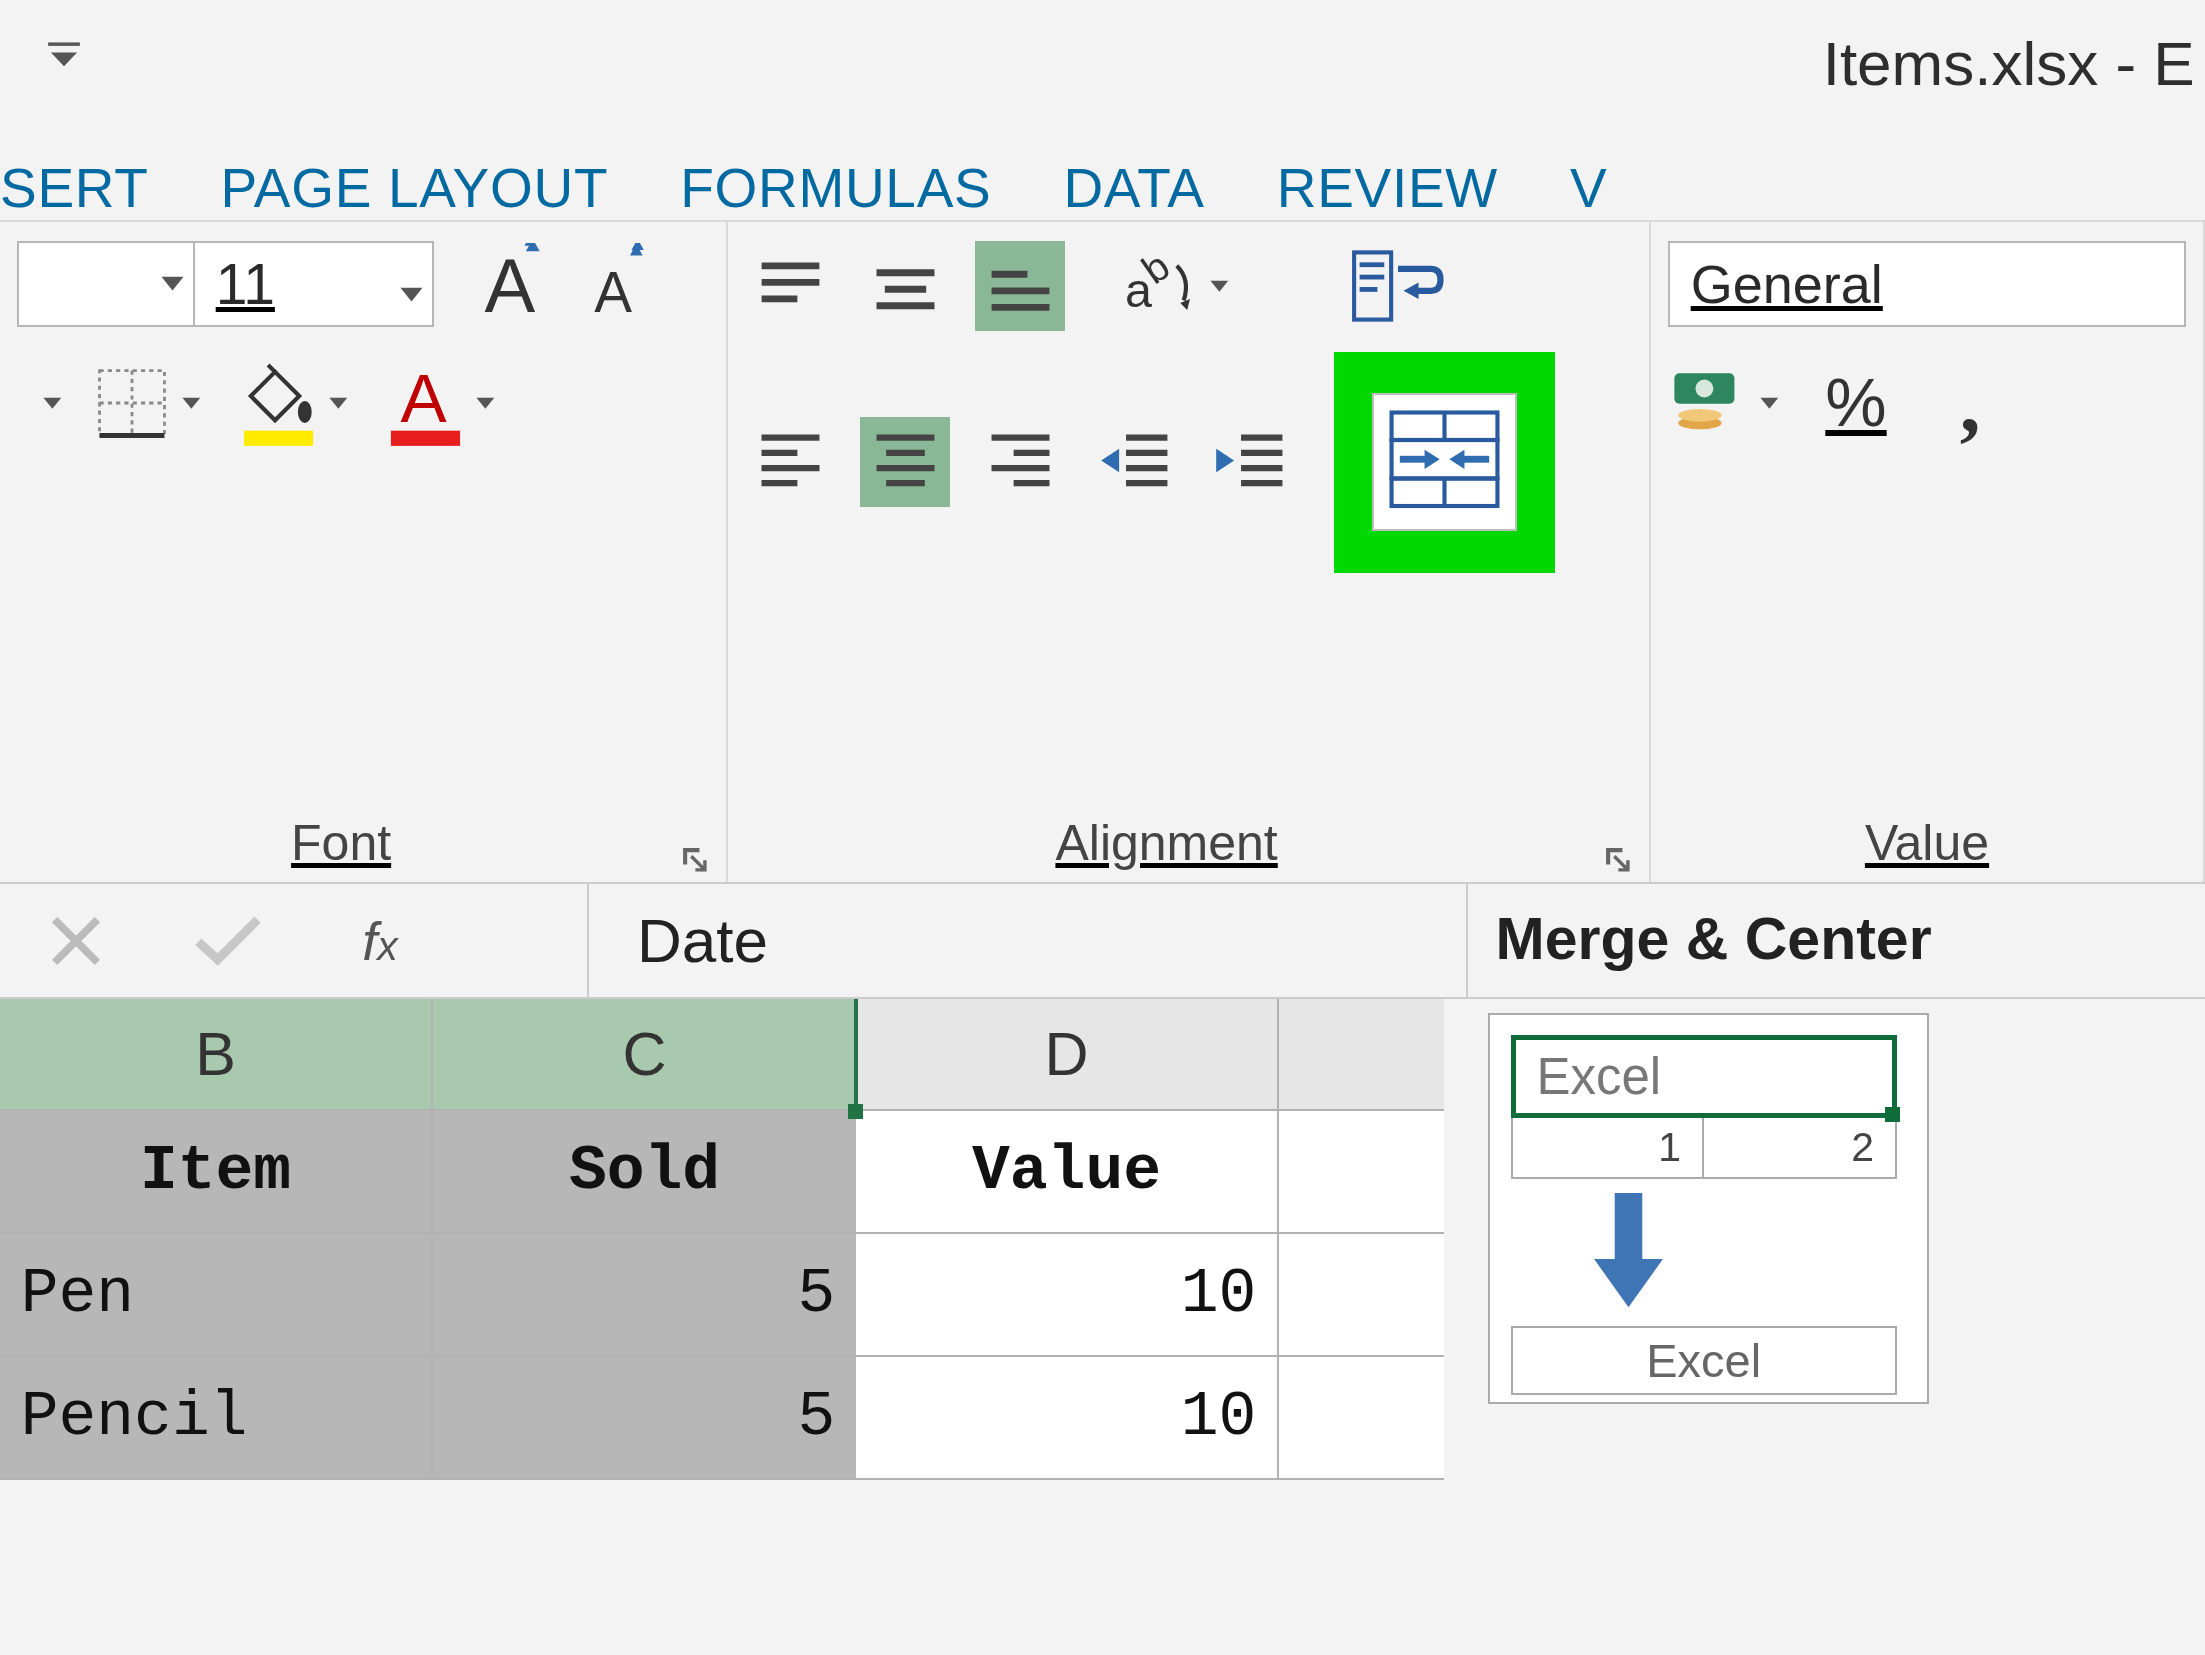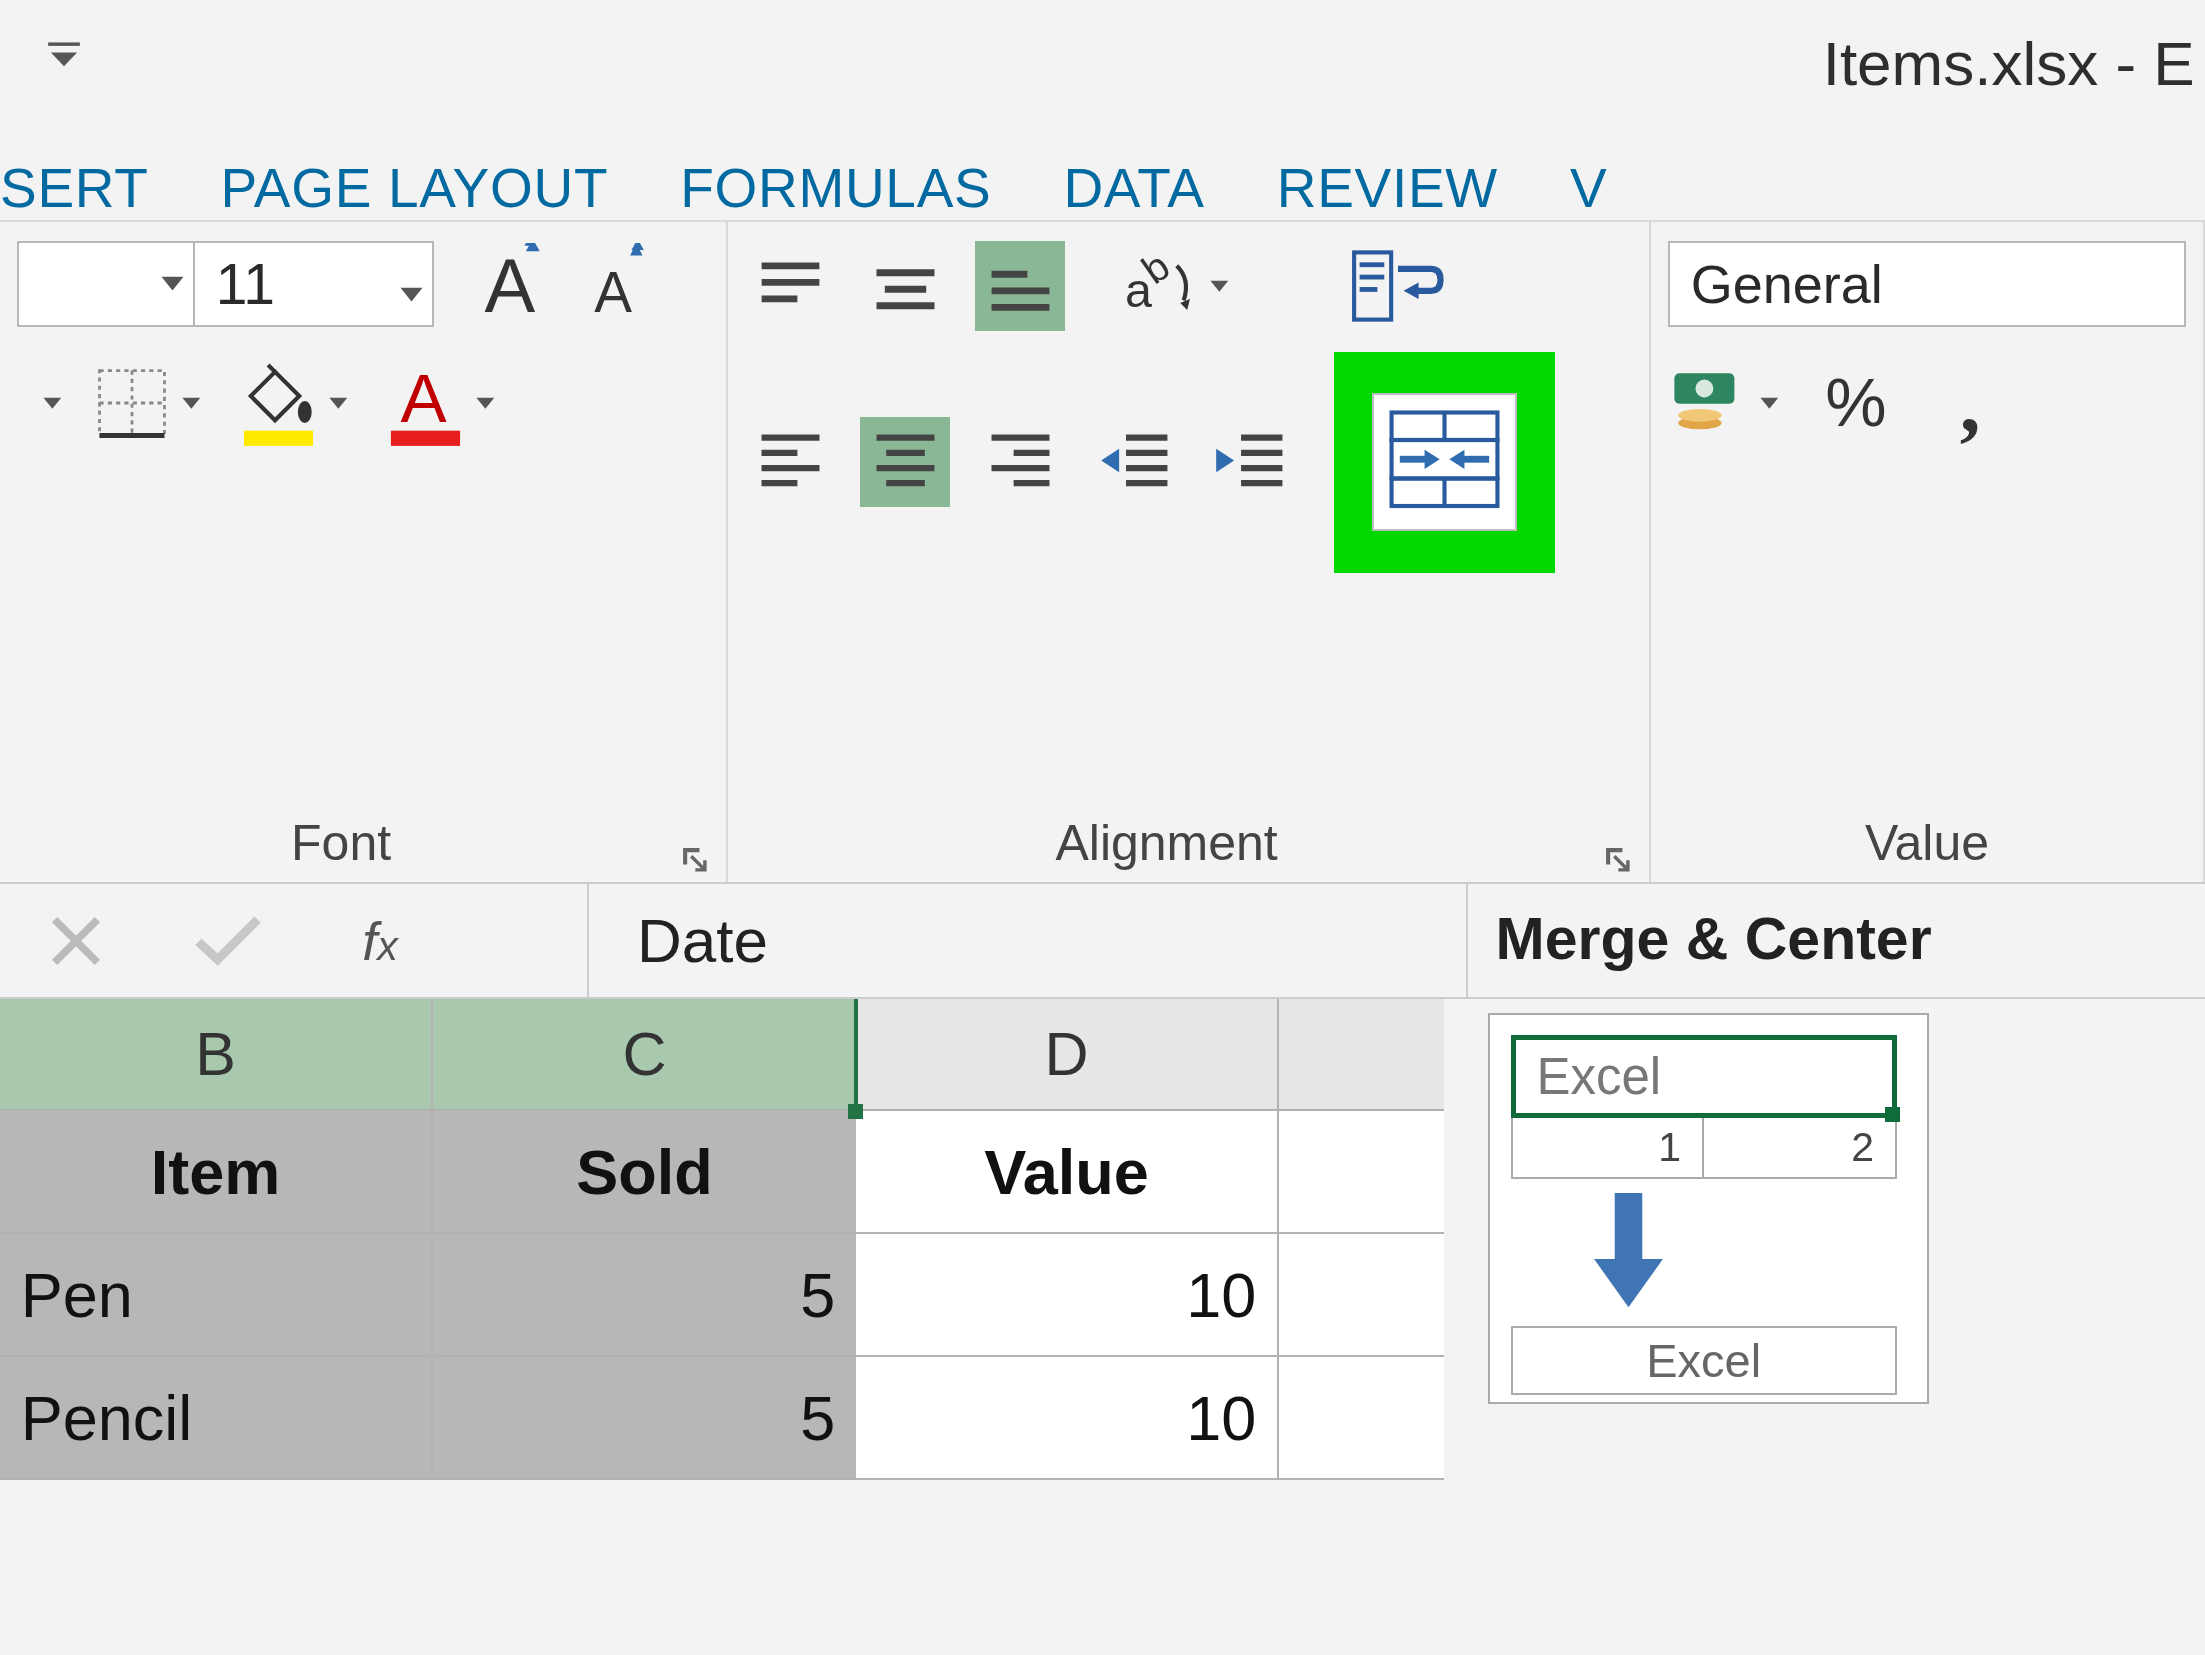--- a/index.html
+++ b/index.html
@@ -10,21 +10,21 @@
   .title-bar { height: 110px; display: flex; align-items: center; position: relative; background: #f3f3f3; }
   .qat-dropdown { margin-left: 44px; cursor: pointer; }
   .qat-dropdown svg { width: 40px; height: 29px; }
   .title-text { position: absolute; right: 10.3px; top: 27.6px; font-size: 62px; color: #2e2e2e; font-weight: 300; }
 
   
   .tabs { display: flex; align-items: flex-end; height: 110px; padding-left: 0; gap: 72px; background: #f3f3f3; }
   .tab { font-size: 55px; color: #0369a1; letter-spacing: 0.7px; }
 
   
-  .ribbon { display: flex; height: 662px; width: 100%; background: #f3f3f3; border-top: 2.1px solid #d9d9d9; }
+  .ribbon { display: flex; height: 662px; width: 100%; background: #f3f3f3; border-top: 2.1px solid #d9d9d9; text-decoration: underline; }
   .rgroup { border-right: 2.1px solid #d9d9d9; padding: 19.3px 17px 8.3px 17px; display: flex; flex-direction: column; justify-content: space-between; position: relative; }
   .rgroup-label { text-align: center; font-size: 50px; color: #444; font-weight: 300; margin-top: 6.9px; display: flex; align-items: center; gap: 13.8px; position: relative; height: 62px; }
   .rgroup-label .lbl { flex: 1; text-align: center; }
   .dialog-launcher { width: 30px; height: 30px; margin-left: auto; }
   .dialog-launcher svg { width: 30px; height: 30px; }
 
   
   .font-group { width: 728px; }
   .font-rows { display: flex; flex-direction: column; gap: 27.6px; }
   .font-row { display: flex; align-items: center; gap: 0; }
@@ -98,21 +98,21 @@
   }
   .col-head.b { width: 433px; background: #a8c9ad; }
   .col-head.c { width: 423px; background: #a8c9ad; border-right: none; }
   .col-head.d { width: 423px; }
   .col-head.e { width: 165px; border-right: none; }
 
   .data-row { display: flex; height: 123px; }
   .cell {
     border: 2.1px solid #b2b2b2; border-left: none; border-top: none;
     display: flex; align-items: center; padding: 0 20.7px;
-    font-size: 63px; color: #111; background: #fff;
+    font-size: 63px; color: #111; background: #fff; font-family: Liberation Mono, monospace;
   }
   .cell.b { width: 433px; }
   .cell.c { width: 423px; border-right: none; }
   .cell.cval { justify-content: flex-end; }
   .cell.d { width: 423px; }
   .cell.dval { justify-content: flex-end; }
   .cell.e { width: 165px; border-right: none; }
   .cell.sel { background: #b7b7b7; }
   .cell.header-cell { font-weight: 600; justify-content: center; }
   .cell.header-cell.d { font-weight: 600; }

